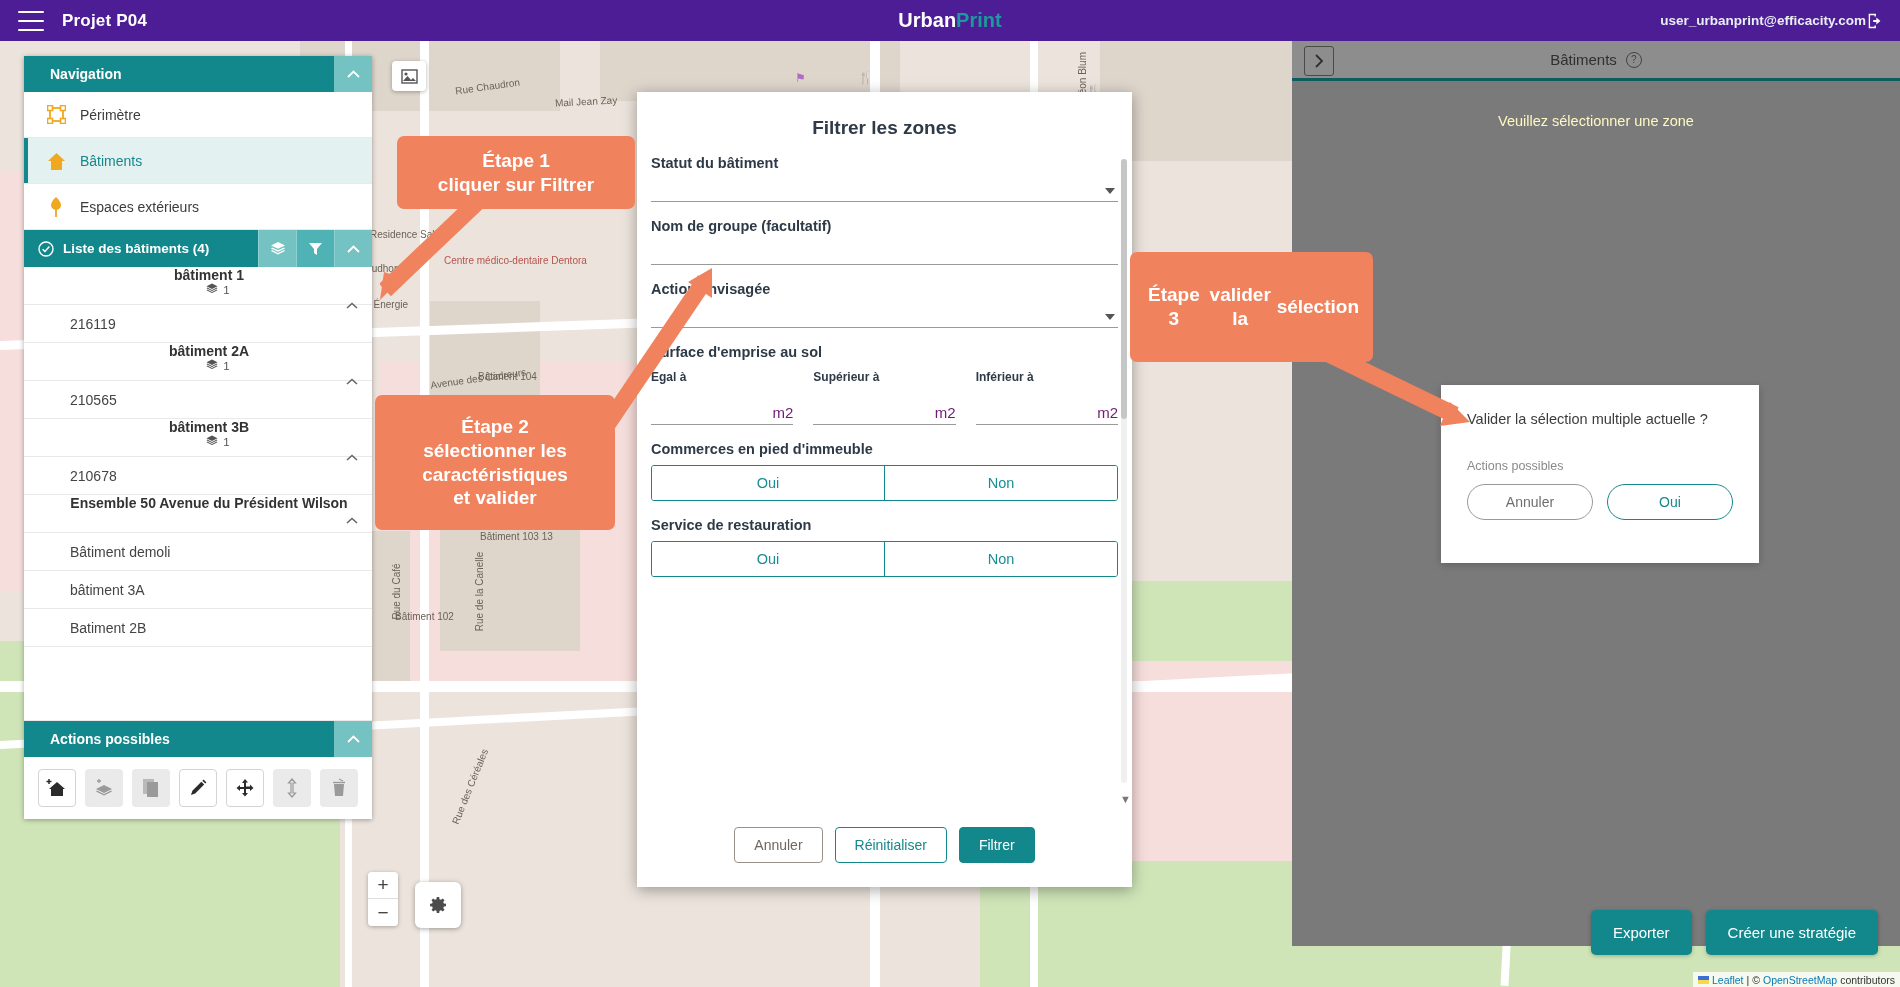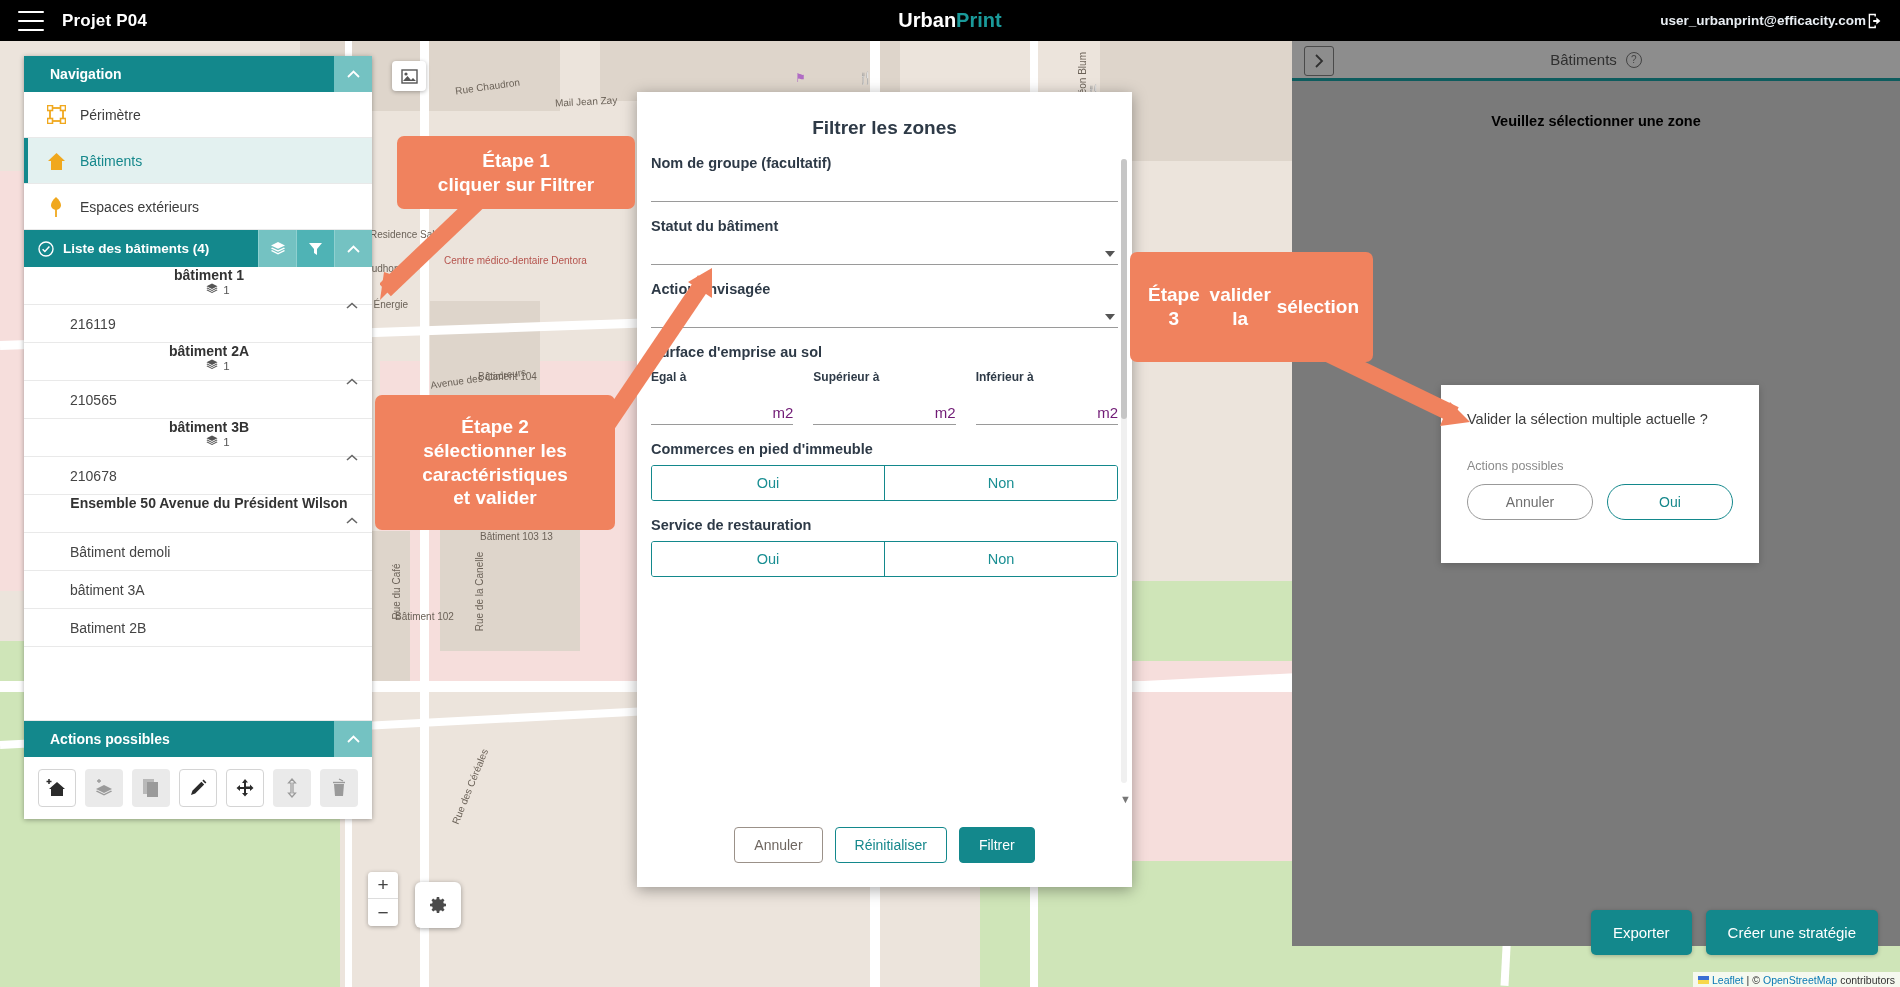--- a/index.html
+++ b/index.html
@@ -7,21 +7,21 @@
     width: 1900px; height: 987px;
     font-family: "Liberation Sans", sans-serif;
     overflow: hidden;
     background: #e8e0d8;
   }
   #app { position: relative; width: 1900px; height: 987px; overflow: hidden; }
 
   
   .topbar {
     position: absolute; top: 0; left: 0; width: 1900px; height: 41px;
-    background: #000000; color: #fff;
+    background: #4c1d95; color: #fff;
     display: flex; align-items: center; z-index: 90;
   }
   .hamburger { margin-left: 18px; width: 26px; height: 20px;
     display: flex; flex-direction: column; justify-content: space-between; cursor: pointer; }
   .hamburger span { display: block; height: 2px; background: #fff; border-radius: 1px; }
   .proj-title { margin-left: 18px; font-size: 17px; font-weight: bold; letter-spacing: .2px; }
   .brandwrap { position: absolute; left: 0; width: 1900px; text-align: center;
     font-size: 20px; font-weight: bold; pointer-events: none; }
   .brand-urban { color: #ffffff; }
   .brand-print { color: #1a9a9a; }
@@ -179,21 +179,21 @@
   .rp-head { height: 40px; background: #8d8d8d; border-bottom: 3px solid #0e5c5e;
     display: flex; align-items: center; justify-content: center; gap: 9px;
     color: #2f2f2f; font-size: 15px; position: relative; }
   .rp-collapse {
     position: absolute; left: 12px; top: 5px; width: 30px; height: 30px;
     border: 1px solid #4a4a4a; background: #8d8d8d; border-radius: 3px;
     display: flex; align-items: center; justify-content: center; color: #2f2f2f; cursor: pointer;
   }
   .rp-help { width: 16px; height: 16px; border: 1.4px solid #444; border-radius: 50%;
     font-size: 10px; color: #444; display: flex; align-items: center; justify-content: center; }
-  .rp-empty { text-align: center; color: #000000; font-size: 14.5px; padding-top: 32px; font-weight: bold; }
+  .rp-empty { text-align: center; color: #fef9c3; font-size: 14.5px; padding-top: 32px; }
 
   .valpop {
     position: absolute; left: 1441px; top: 385px; width: 318px; height: 178px;
     background: #fff; z-index: 110; box-shadow: 0 2px 8px rgba(0,0,0,.2);
     padding: 26px 26px 0 26px;
   }
   .valpop-q { font-size: 14.5px; color: #3c3c3c; }
   .valpop-sub { font-size: 12.5px; color: #8a8a8a; margin-top: 32px; }
   .valpop-btns { display: flex; gap: 14px; margin-top: 11px; }
   .pill { flex: 1; text-align: center; padding: 9px 0; border-radius: 20px; font-size: 14px; cursor: pointer; }
@@ -546,30 +546,30 @@
         </svg>
       </div>
     </div>
   </div>
 
   <div class="modal">
     <div class="modal-title">Filtrer les zones</div>
     <div class="modal-body">
 
       <div class="fgroup">
+        <div class="flabel">Statut du bâtiment</div>
+        <div class="fline sel">
+          <input class="finput" readonly="" value="" style="">
+        </div>
+      </div>
+
+      <div class="fgroup">
         <div class="flabel">Nom de groupe (facultatif)</div>
         <div class="fline">
           <input class="finput" value="" style="">
-        </div>
-      </div>
-
-      <div class="fgroup">
-        <div class="flabel">Statut du bâtiment</div>
-        <div class="fline sel">
-          <input class="finput" readonly="" value="" style="">
         </div>
       </div>
 
       <div class="fgroup">
         <div class="flabel">Action envisagée</div>
         <div class="fline sel">
           <input class="finput" readonly="" value="" style="">
         </div>
       </div>
 

